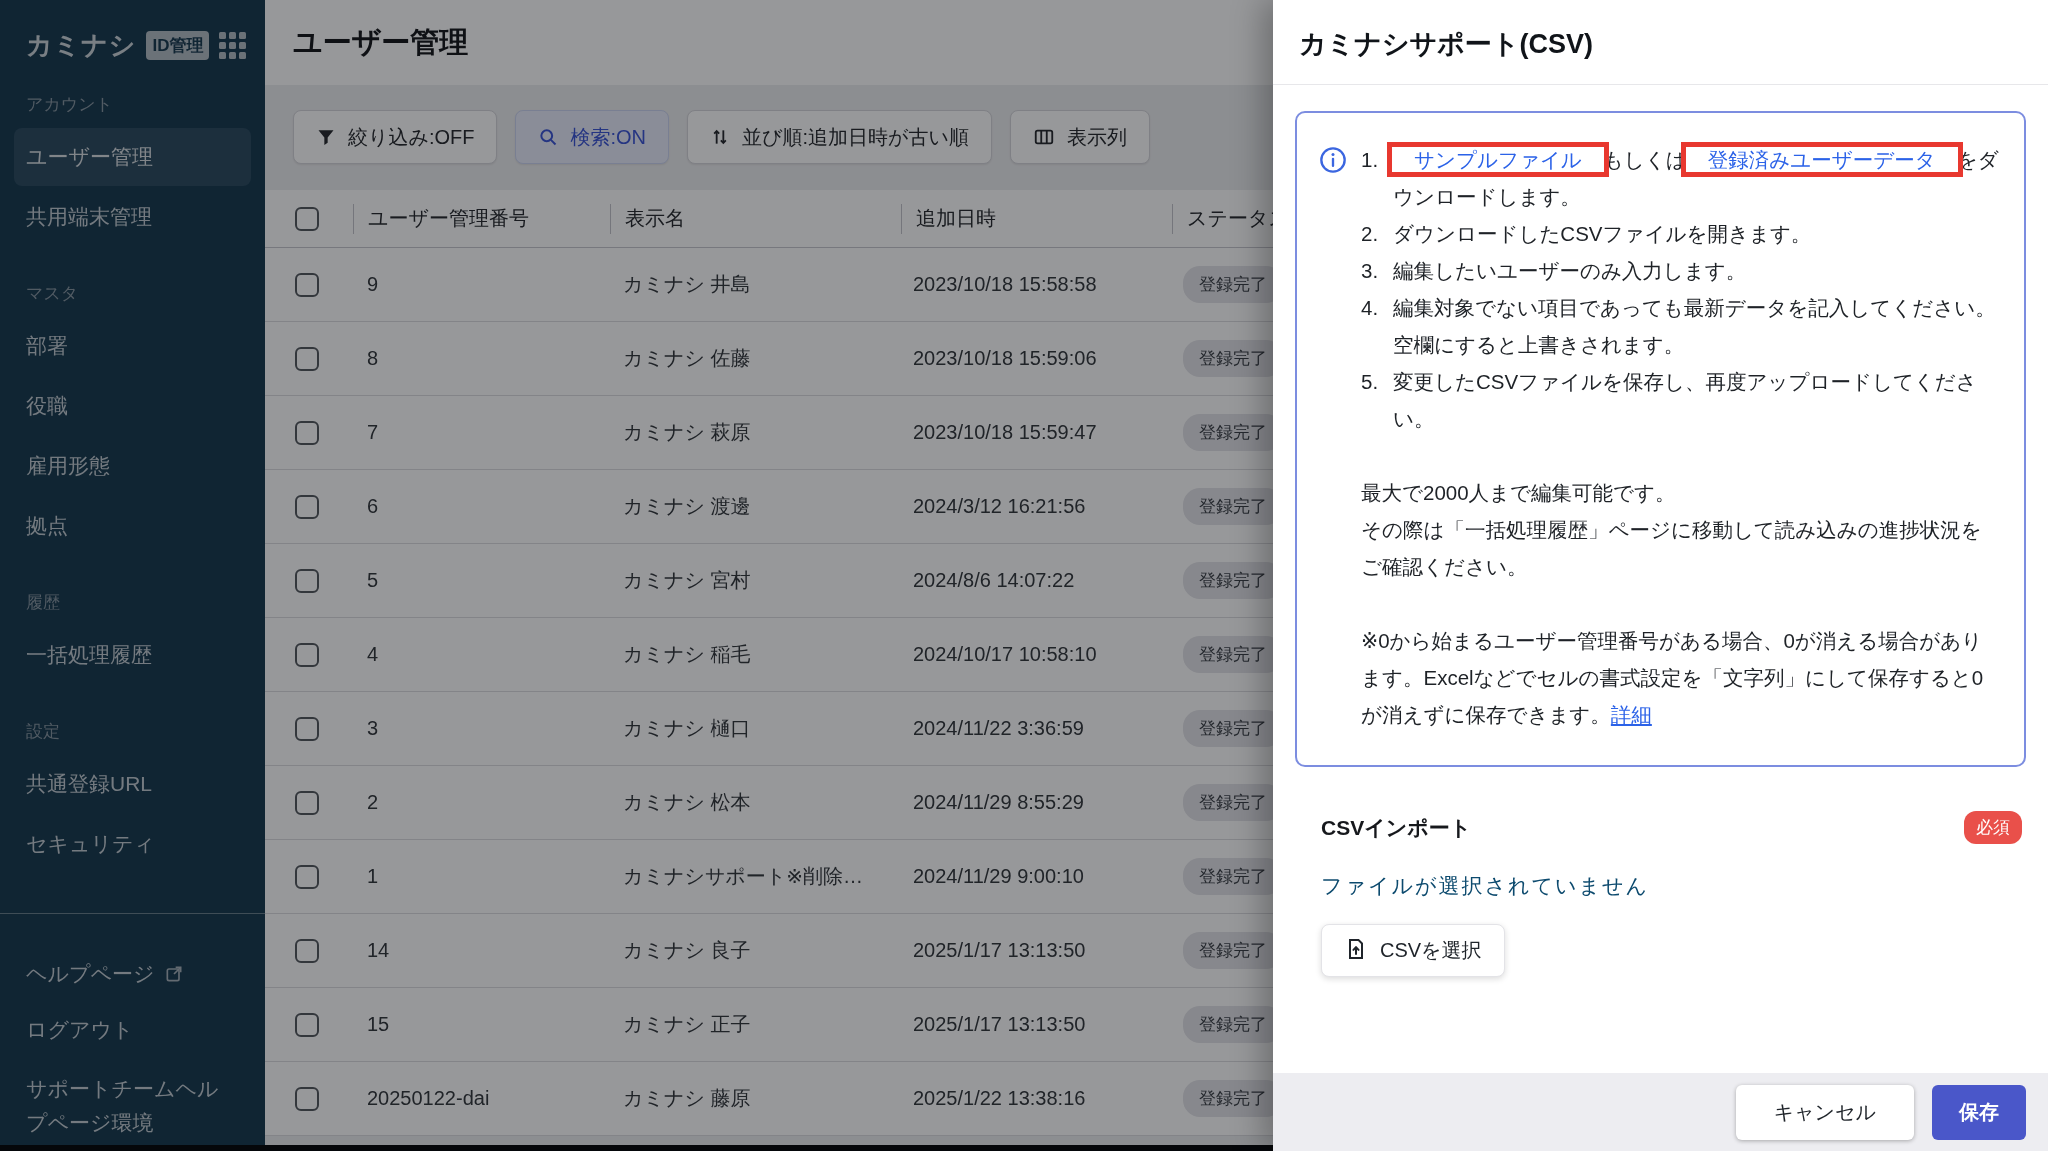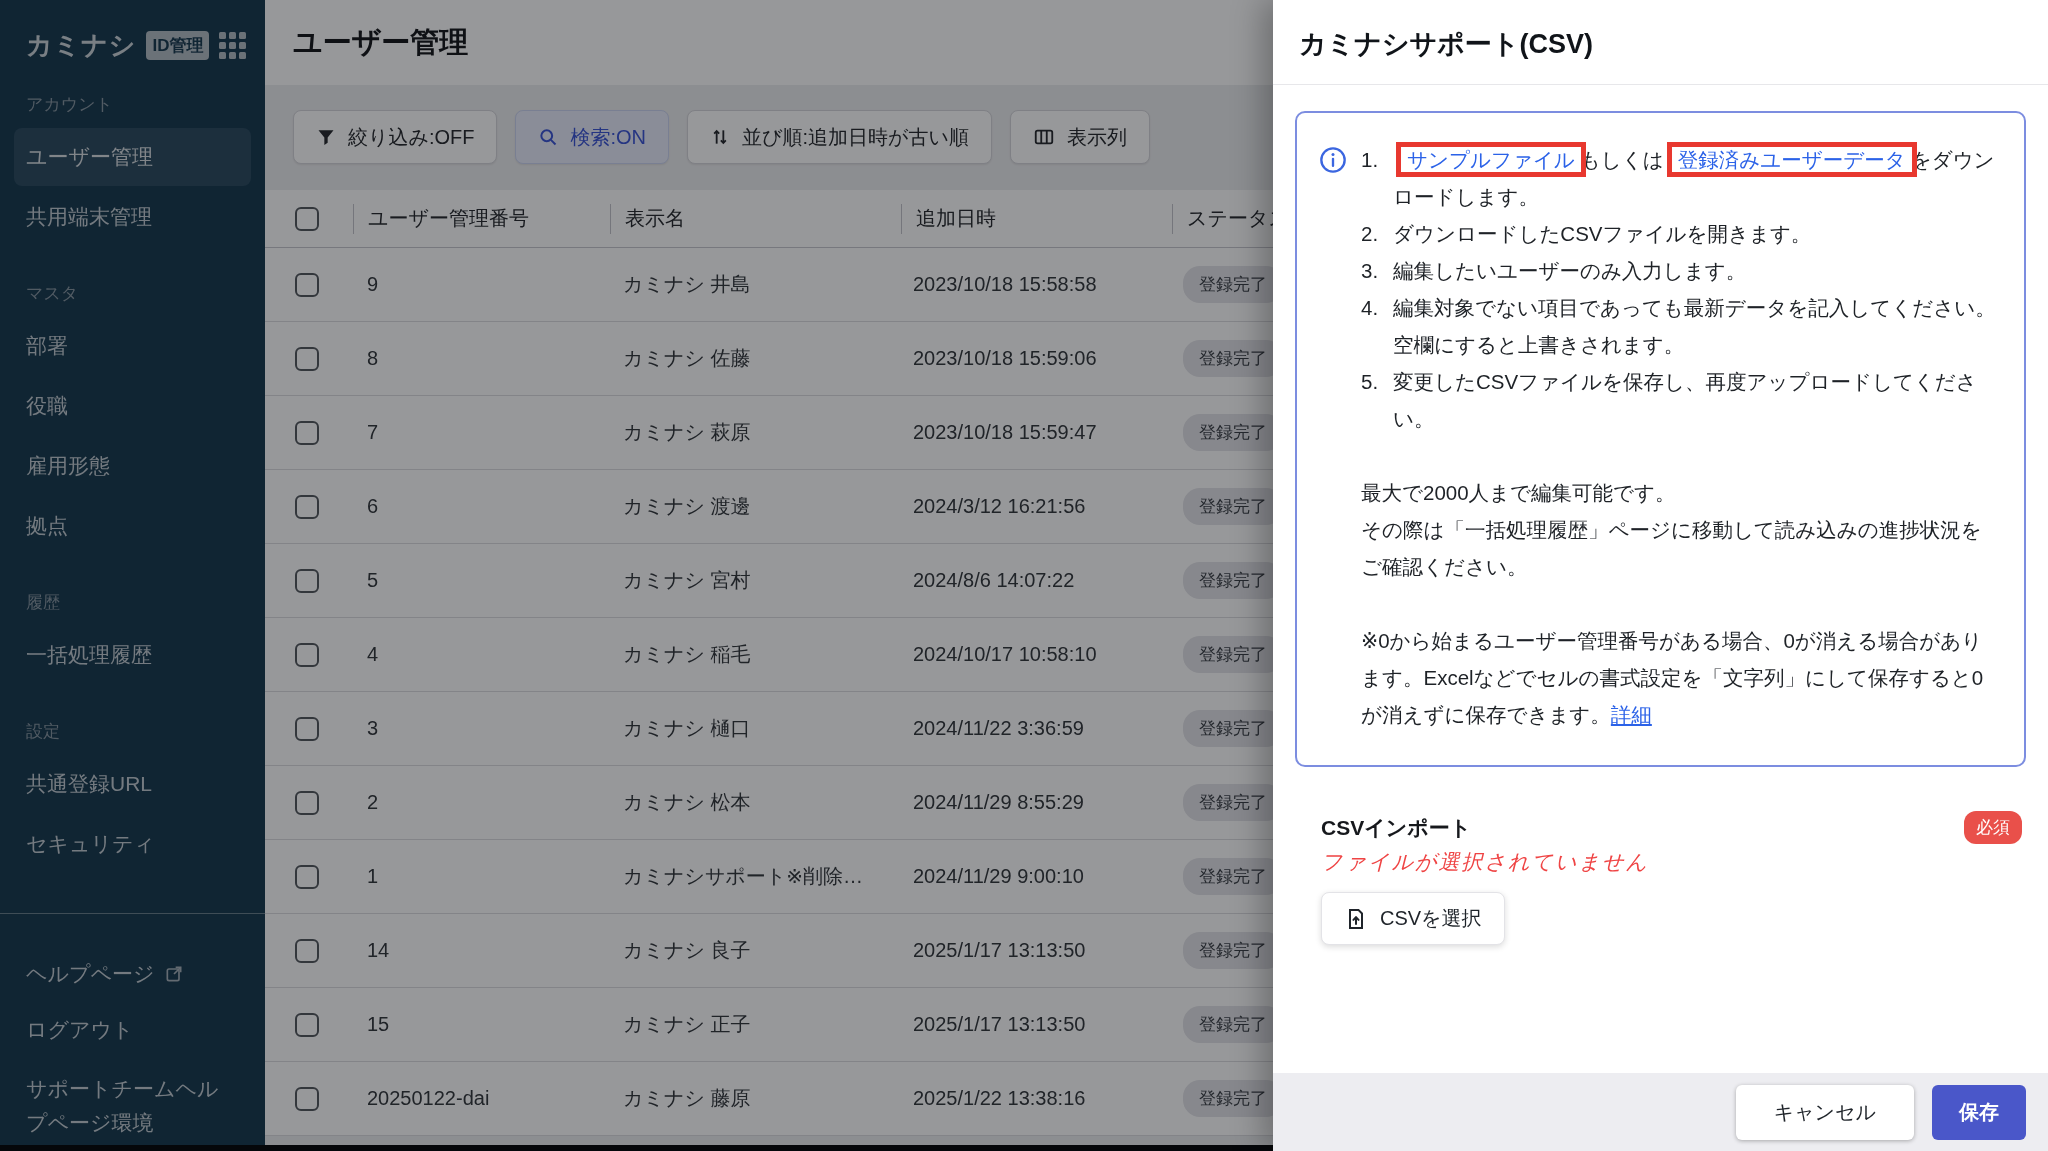--- a/index.html
+++ b/index.html
@@ -59,27 +59,27 @@
   .modal-body { flex:1; padding:26px 22px 0; position:relative; overflow:hidden; }
   .info-box { border:2px solid #7c8de0; border-radius:10px; padding:28px 24px 32px 22px; display:flex; gap:14px; }
   .info-icon { width:28px; height:28px; flex-shrink:0; margin-top:5px; color:#3b66e0; }
   .info-content { font-size:20.5px; line-height:37px; color:#1e2227; }
   .step { display:flex; }
   .step-num { width:32px; flex-shrink:0; }
   .step-text { flex:1; }
   .gap { height:37px; }
   .link { color:#2b62e8; text-decoration:none; cursor:pointer; }
   .link.underline { text-decoration:underline; }
-  .red-annot { outline:5px solid #e8382f; outline-offset:1px; padding:0 5px;margin-left:9px; }
+  .red-annot { outline:5px solid #e8382f; outline-offset:1px; padding:0 21px; }
   .csv-section { padding:44px 4px 0 26px; }
   .csv-head { display:flex; align-items:center; gap:16px;justify-content:space-between; }
   .csv-label { font-size:21px; font-weight:bold; color:#16181c; }
   .badge-required { background:#e9504a; color:#fff; font-size:17px; padding:5px 12px; border-radius:12px; white-space:nowrap; }
-  .file-empty { margin-top:4px; font-size:21px; color:#ef4444; letter-spacing:2px;font-style:italic; }
-  .csv-btn { margin-top:16px; display:inline-flex; align-items:center; gap:12px; background:#fff; border:1px solid #e3e3e7; border-radius:8px; padding:12px 22px; font-size:20px; color:#1f242a; box-shadow:0 2px 6px rgba(0,0,0,0.14); cursor:pointer; }
+  .file-empty { margin-top:28px; font-size:21px; color:#0c4a6e; letter-spacing:2px; }
+  .csv-btn { margin-top:24px; display:inline-flex; align-items:flex-start; gap:12px; background:#fff; border:1px solid #e3e3e7; border-radius:8px; padding:12px 22px; font-size:20px; color:#1f242a; box-shadow:0 2px 6px rgba(0,0,0,0.14); cursor:pointer; }
   .modal-footer { height:78px; background:#ededf1; display:flex; align-items:center; justify-content:flex-end; gap:18px; padding:0 22px; }
   .btn-cancel { background:#fff; border:none; border-radius:6px; padding:14px 38px; font-size:20px; color:#1f242a; box-shadow:0 1px 4px rgba(0,0,0,0.3); cursor:pointer; font-family:inherit; }
   .btn-save { background:#4a57c9; border:none; border-radius:6px; padding:14px 27px; font-size:20px; color:#fff; cursor:pointer; font-family:inherit;font-weight:bold; }
 </style>
 </head>
 <body>
 
 <div class="app">
 
   <aside class="sidebar">

